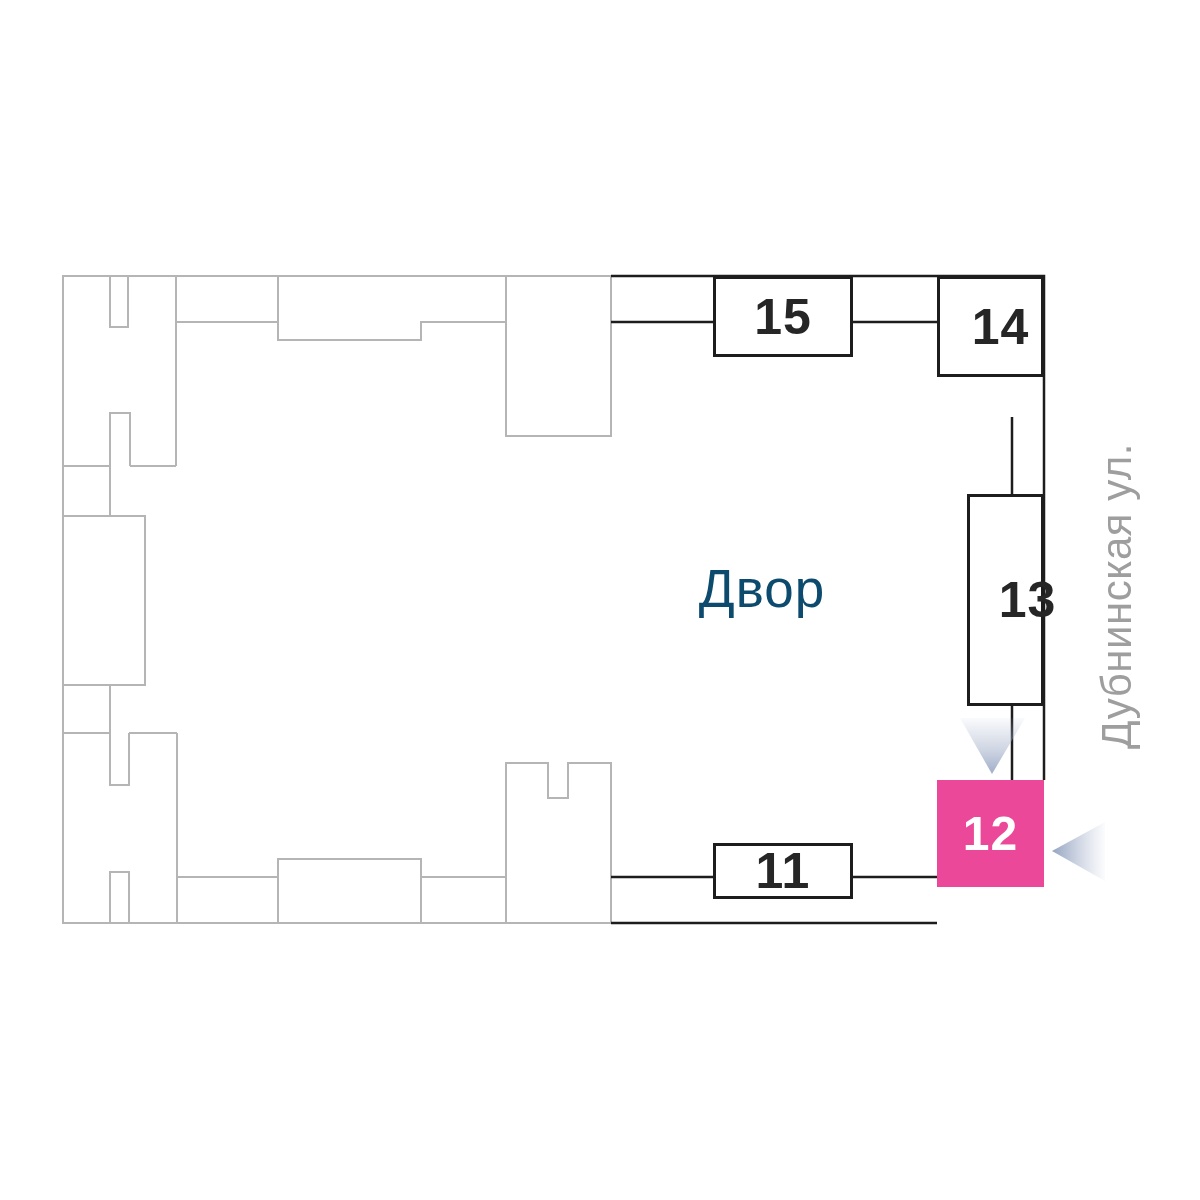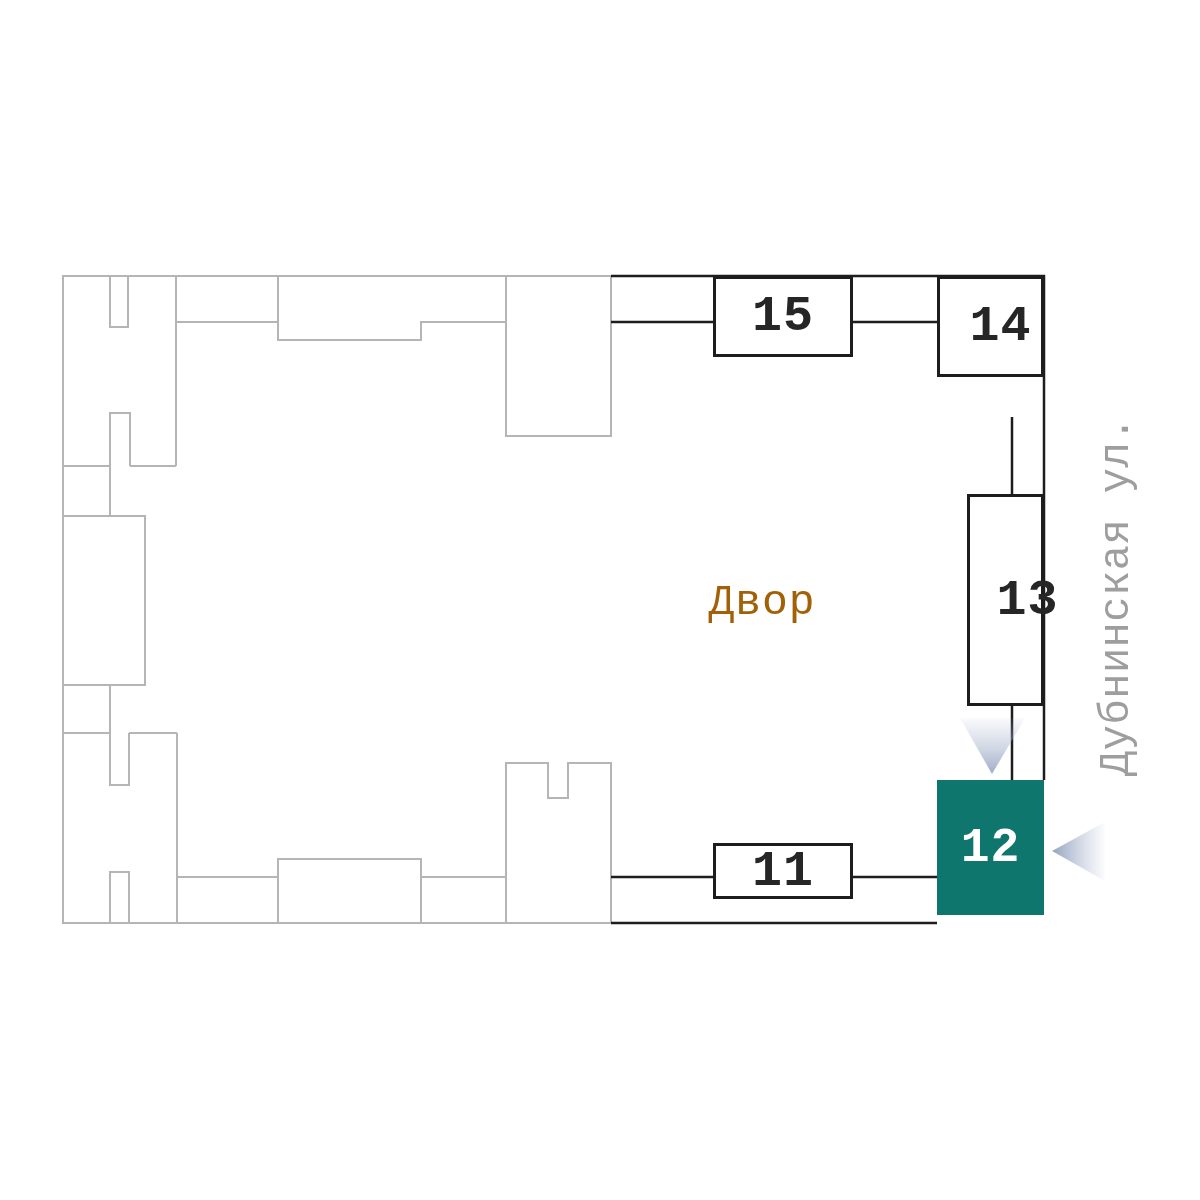--- a/index.html
+++ b/index.html
@@ -1,48 +1,48 @@
 <!DOCTYPE html>
 <html><head>
 <meta charset="utf-8">
 <style>
   html,body{margin:0;padding:0;background:#ffffff;}
   .stage{
     position:relative;
     width:1200px;height:1200px;
     background:#ffffff;
     overflow:hidden;
-    font-family:Liberation Mono, monospace;
+    font-family:Liberation Sans, sans-serif;
     text-align:right;
   }
   .plan-svg{position:absolute;left:0;top:0;width:1200px;height:1200px;}
 
   .block{
     position:absolute;
     box-sizing:border-box;
     background:#ffffff;
     border:3px solid #1d1d1d;
     display:flex;align-items:center;justify-content:center;
     font-size:50px;font-weight:700;letter-spacing:1px;
     color:#262626;
     cursor:pointer;
   }
   .block-15{left:713px;top:276px;width:140px;height:81px;}
   .block-14{left:937px;top:276px;width:107px;height:101px;padding-left:20px;}
   .block-13{left:967px;top:494px;width:77px;height:212px;padding-left:44px;}
   .block-11{left:713px;top:843px;width:140px;height:56px;}
   .block-12{
-    left:937px;top:780px;width:107px;height:135px;
-    background:#0f766e;border:none;color:#ffffff;font-size:48px;
+    left:937px;top:780px;width:107px;height:107px;
+    background:#ec4899;border:none;color:#ffffff;font-size:48px;
   }
 
   .yard-label{
-    position:absolute;left:612px;top:575px;width:300px;height:54px;
+    position:absolute;left:612px;top:561px;width:300px;height:54px;
     display:flex;align-items:center;justify-content:center;
-    font-size:43px;font-weight:500;color:#a16207;letter-spacing:1px;
+    font-size:53px;font-weight:500;color:#0c4a6e;letter-spacing:1px;
   }
   .street-label{
     position:absolute;left:907px;top:572px;width:420px;height:48px;
     display:flex;align-items:center;justify-content:center;
     font-size:42px;font-weight:500;color:#9e9e9e;letter-spacing:0.5px;
     transform:rotate(-90deg);
     transform-origin:center center;
     white-space:nowrap;
   }
 </style>

